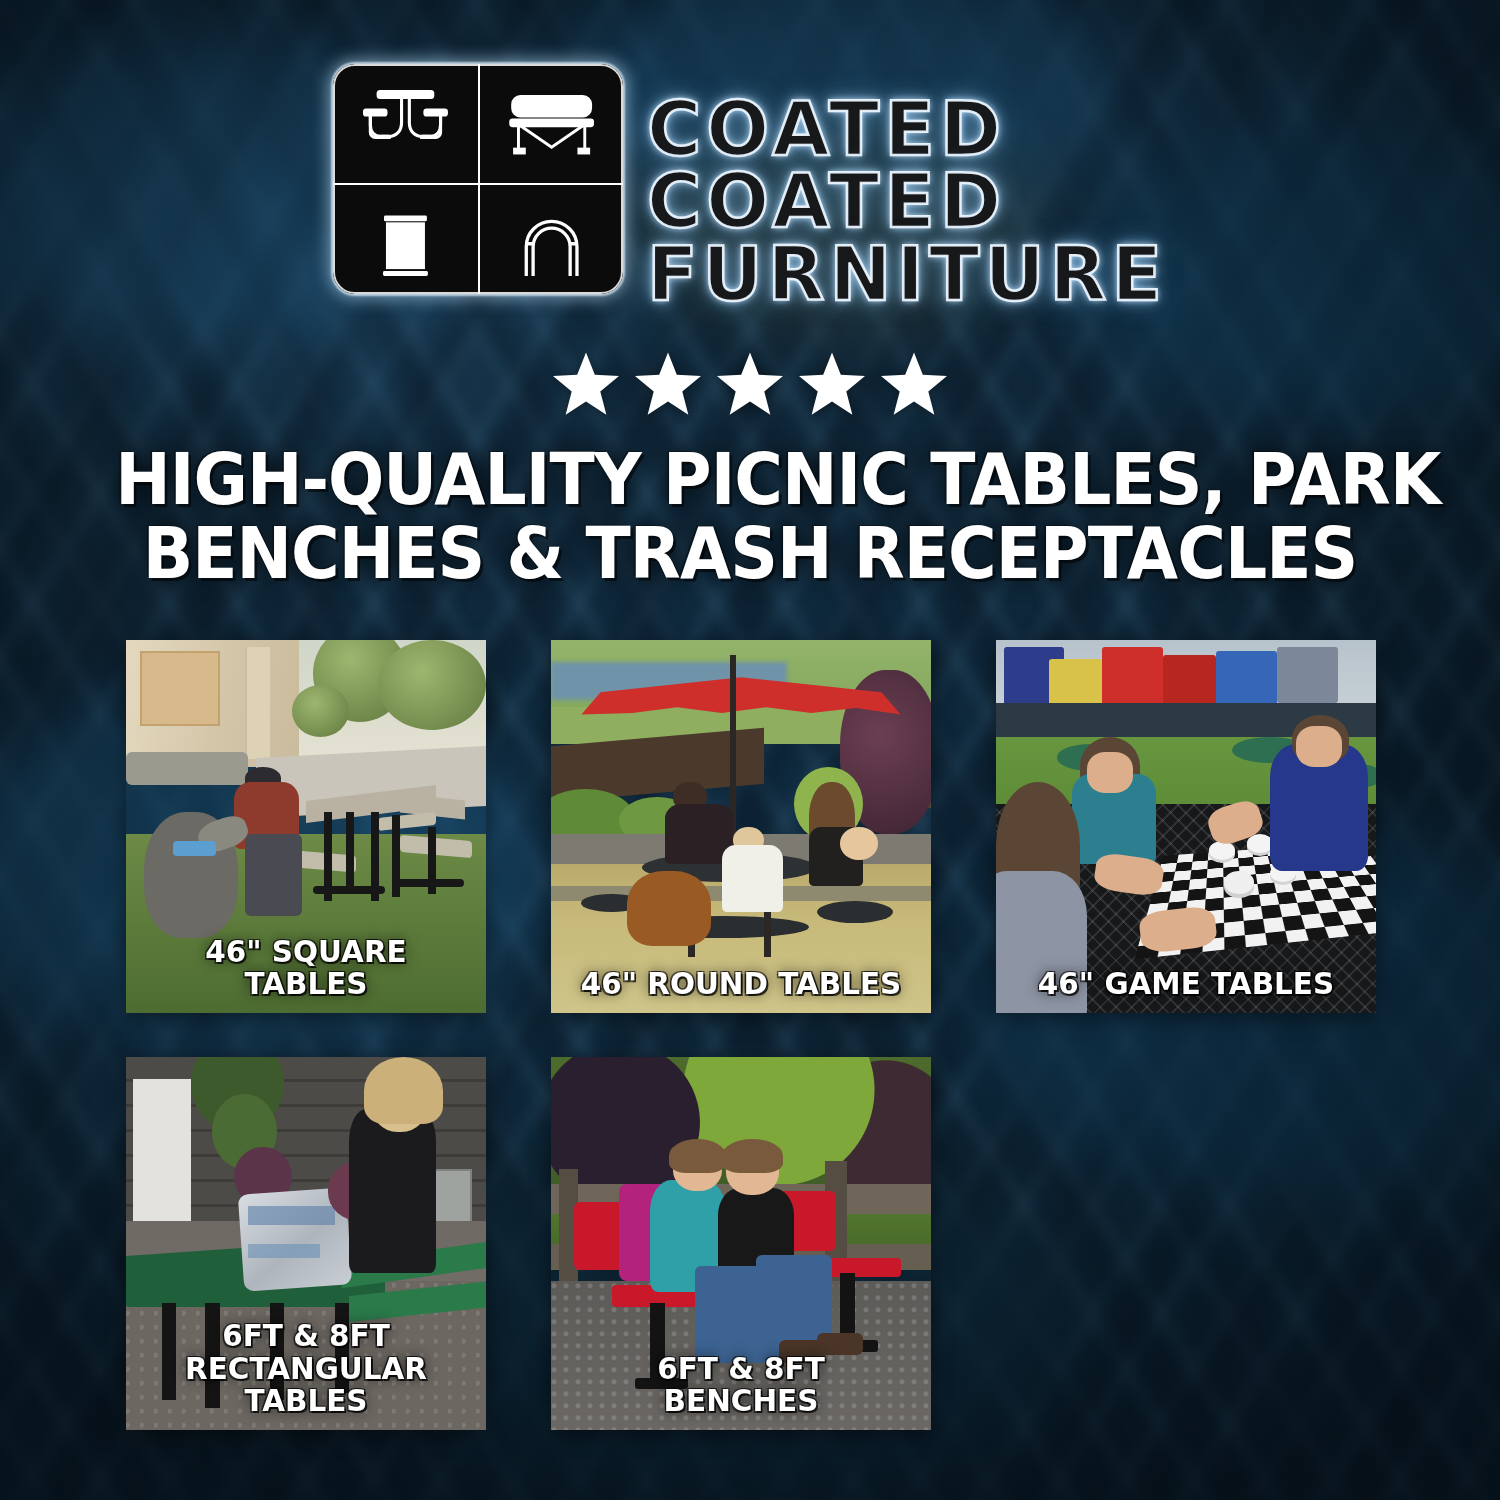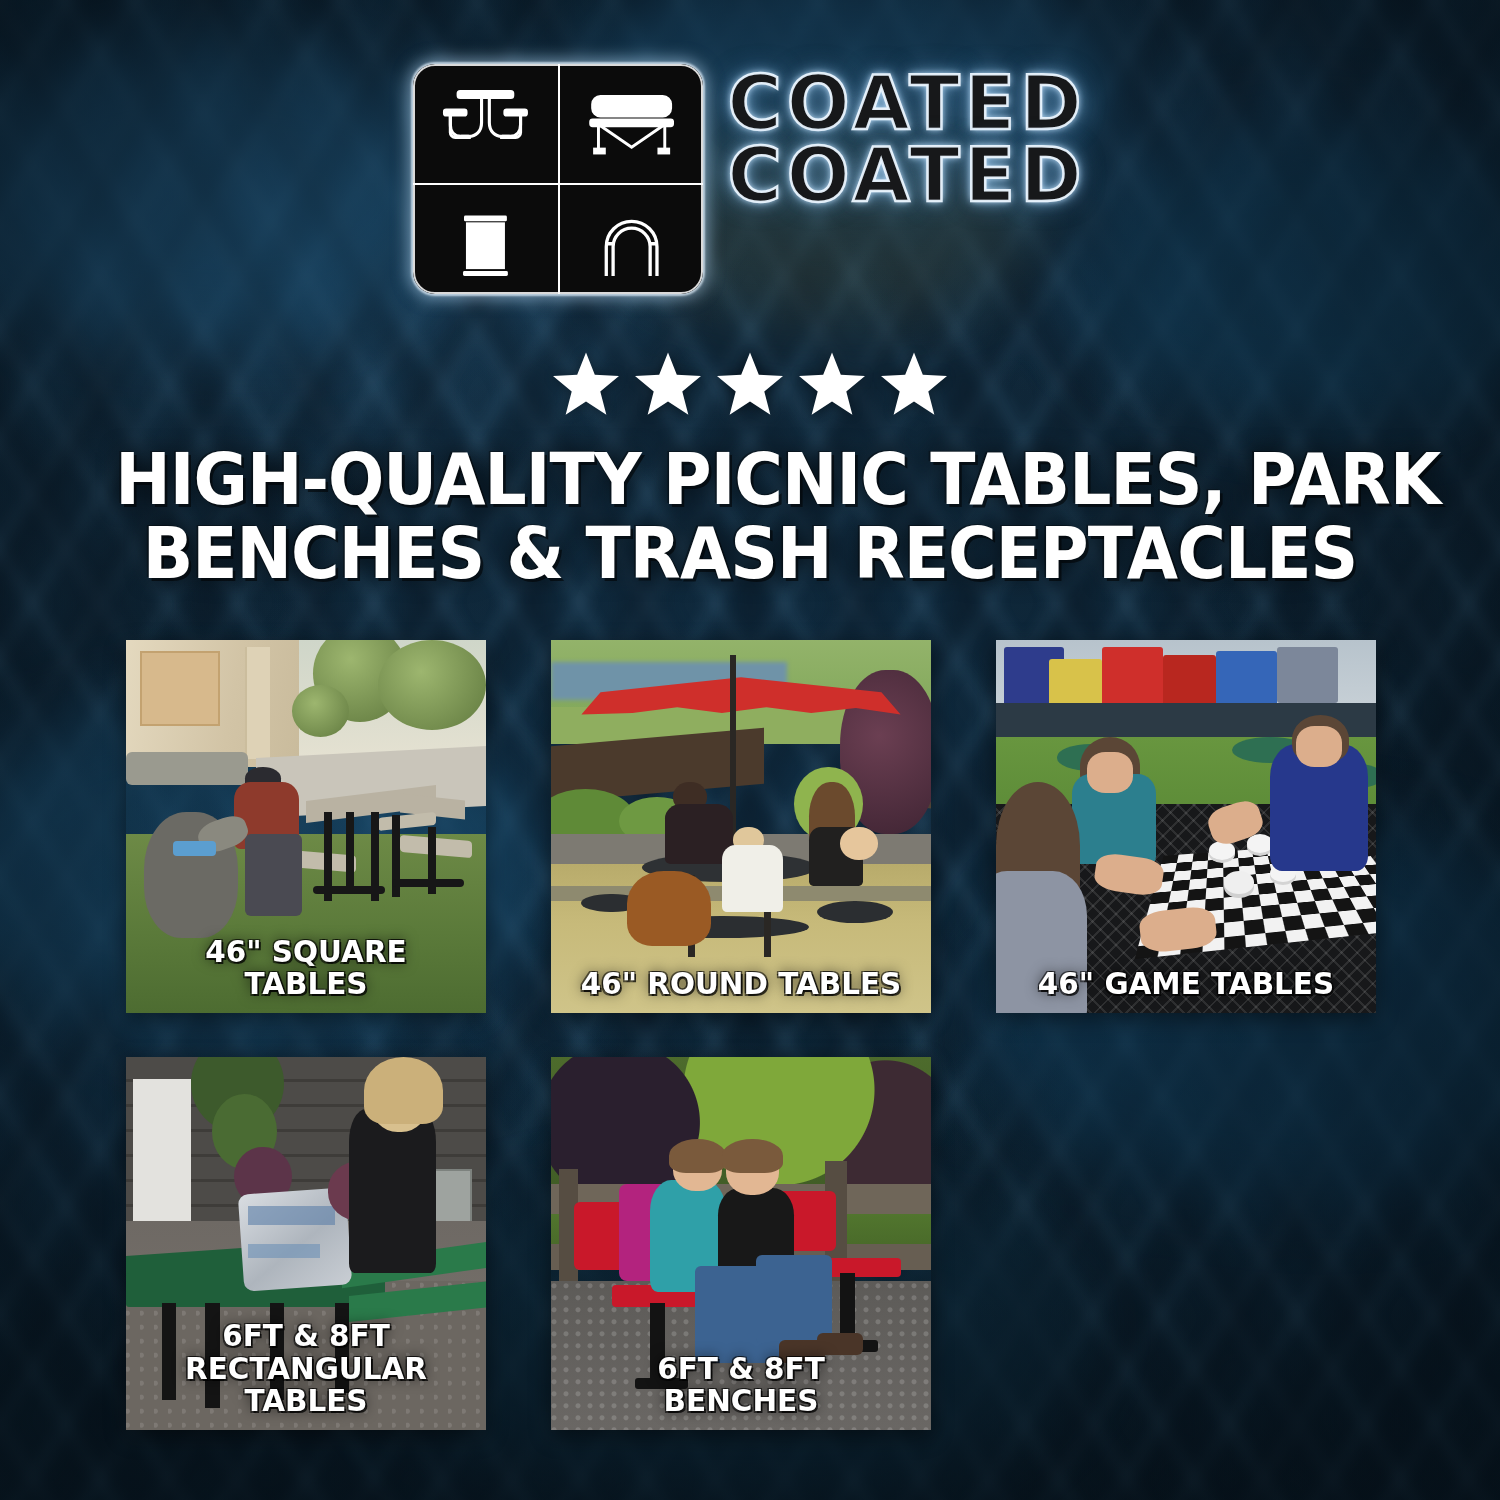--- a/index.html
+++ b/index.html
@@ -66,20 +66,21 @@
     border:2px solid rgba(255,255,255,.85); pointer-events:none;
   }
   .logo-cell { position:relative; display:flex; align-items:center; justify-content:center; }
   .logo-cell svg { width:82%; height:82%; }
   .logo-cell.br, .logo-cell.bl { border-top:2px solid #fff; }
   .logo-cell.tr, .logo-cell.br { border-left:2px solid #fff; }
 
   #logo-text {
     display:flex; flex-direction:column; gap:2px;
     padding-top:4px;
+    margin-top:26px;
   }
   .logo-line {
     font-family:"DejaVu Sans", sans-serif;
     font-weight:700;
     font-size:74px;
     line-height:.95;
     letter-spacing:5px;
     color:#17181a;
     -webkit-text-stroke:2.5px rgba(235,245,255,.95);
     text-shadow:
@@ -322,20 +323,21 @@
           <path d="M24 82 V52 a26 26 0 0 1 52 0 V82"></path>
           <path d="M31 82 V52 a19 19 0 0 1 38 0 V82"></path>
           <path d="M24 49 h7 M69 49 h7"></path>
         </svg>
       </div>
     </div>
 
     <div id="logo-text">
       <div class="logo-line">COATED</div>
       <div class="logo-line">COATED</div>
+      <div class="logo-line">FURNITURE</div>
     </div>
   </div>
 
   <div id="stars">
     <svg class="star" viewBox="0 0 24 23">
         <polygon fill="#ffffff" points="12,0 15.2,8.1 24,8.6 17.2,14.2 19.4,22.7 12,17.9 4.6,22.7 6.8,14.2 0,8.6 8.8,8.1"></polygon>
       </svg>
     <svg class="star" viewBox="0 0 24 23">
         <polygon fill="#ffffff" points="12,0 15.2,8.1 24,8.6 17.2,14.2 19.4,22.7 12,17.9 4.6,22.7 6.8,14.2 0,8.6 8.8,8.1"></polygon>
       </svg>

